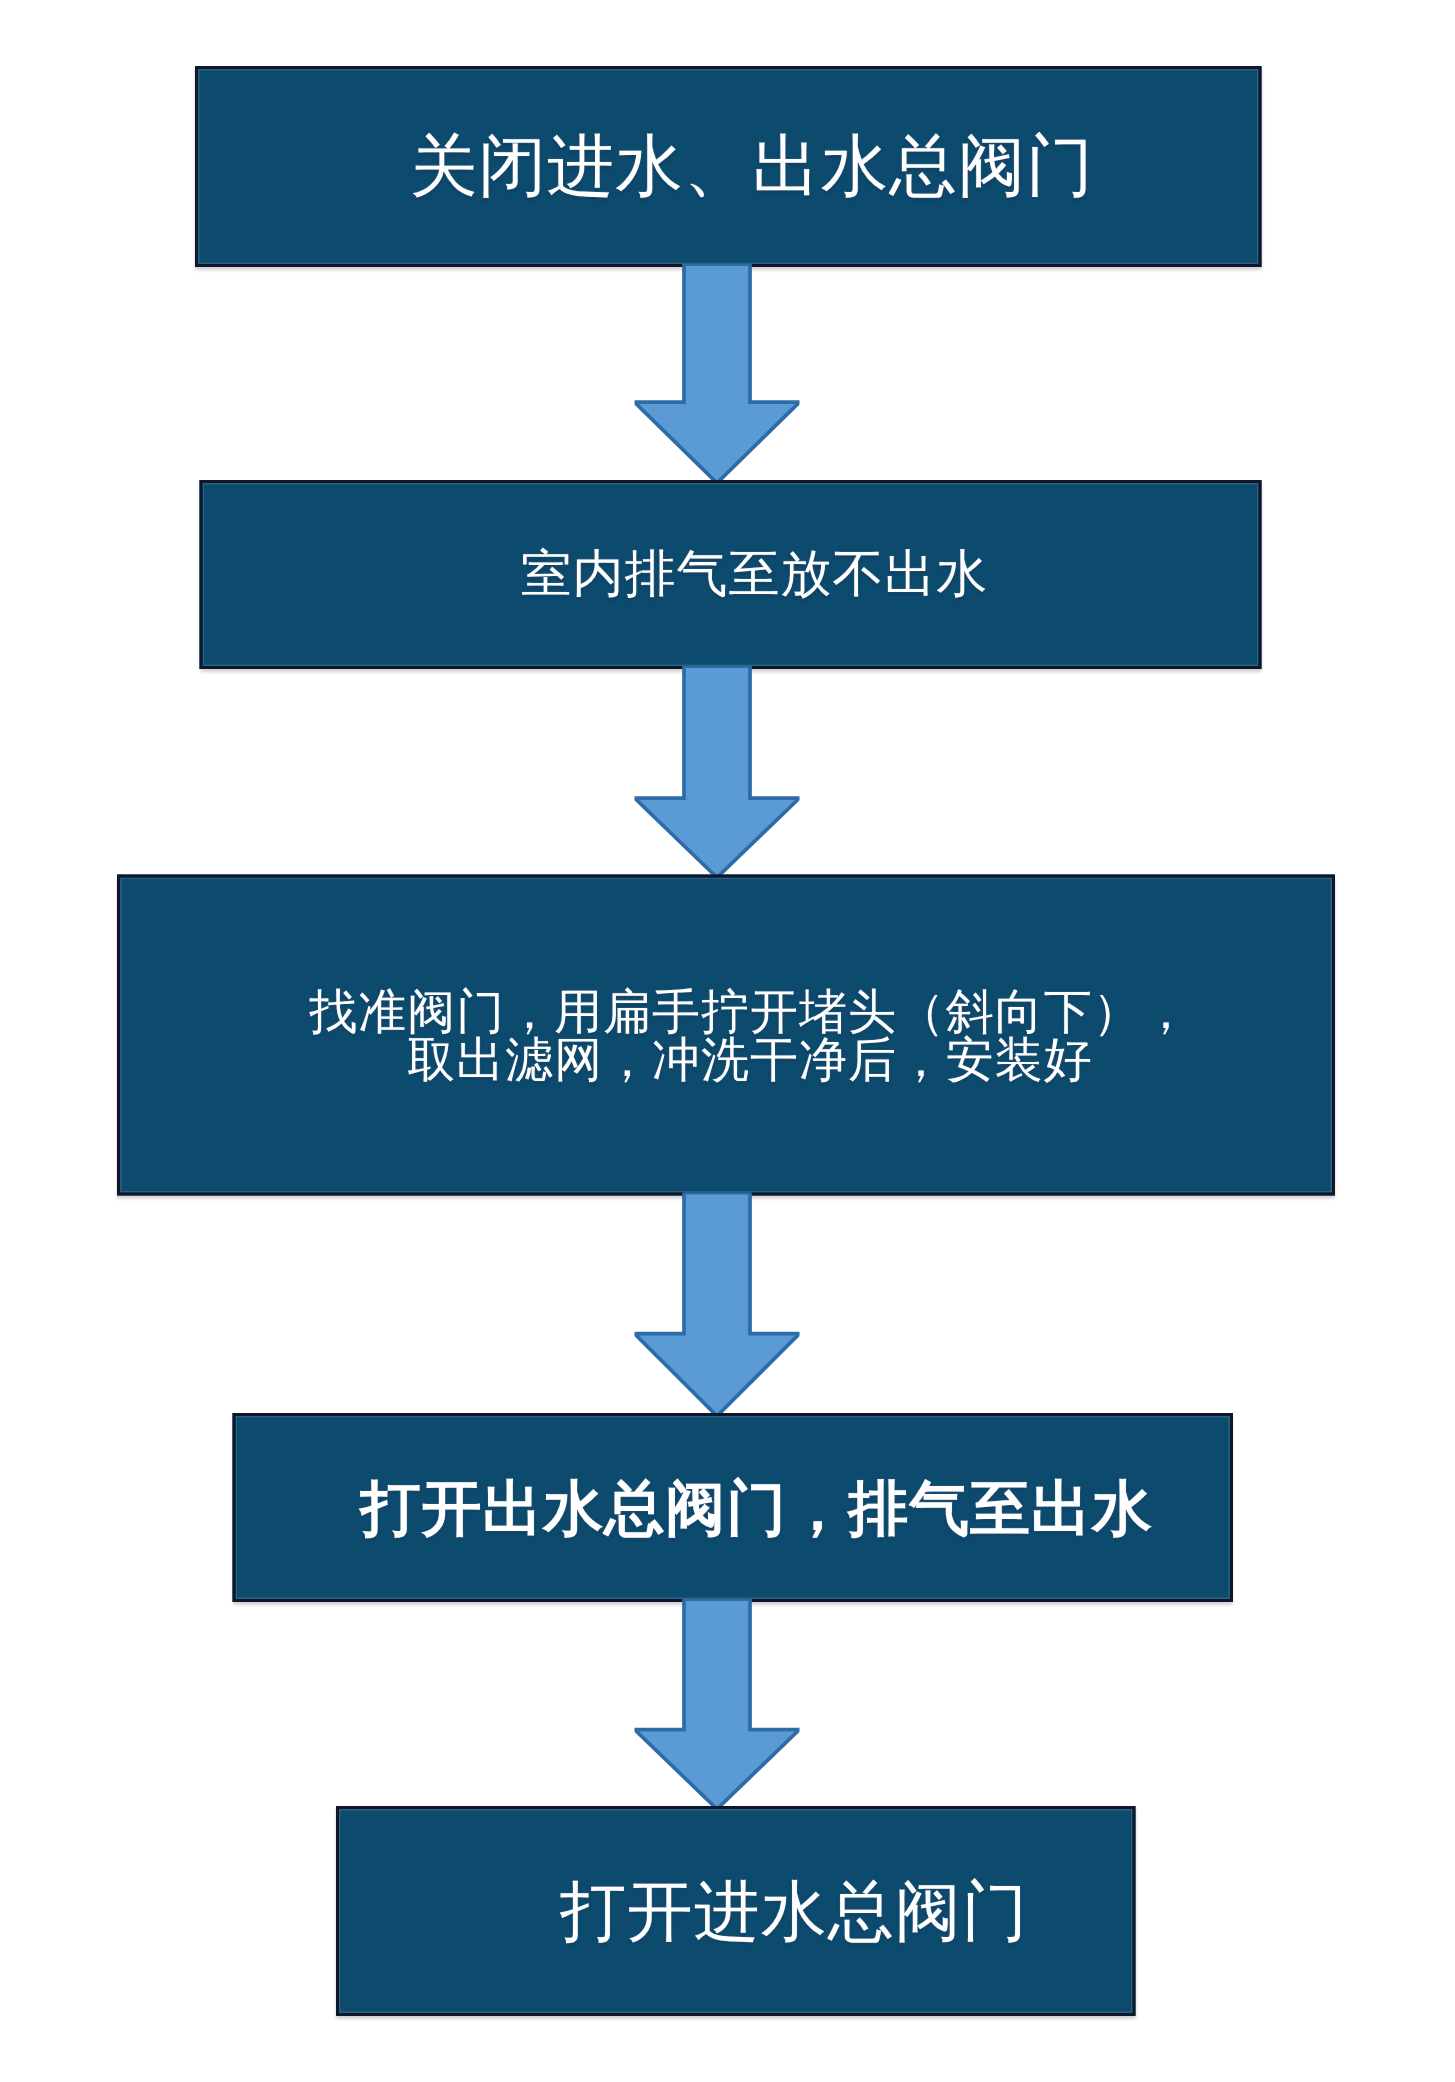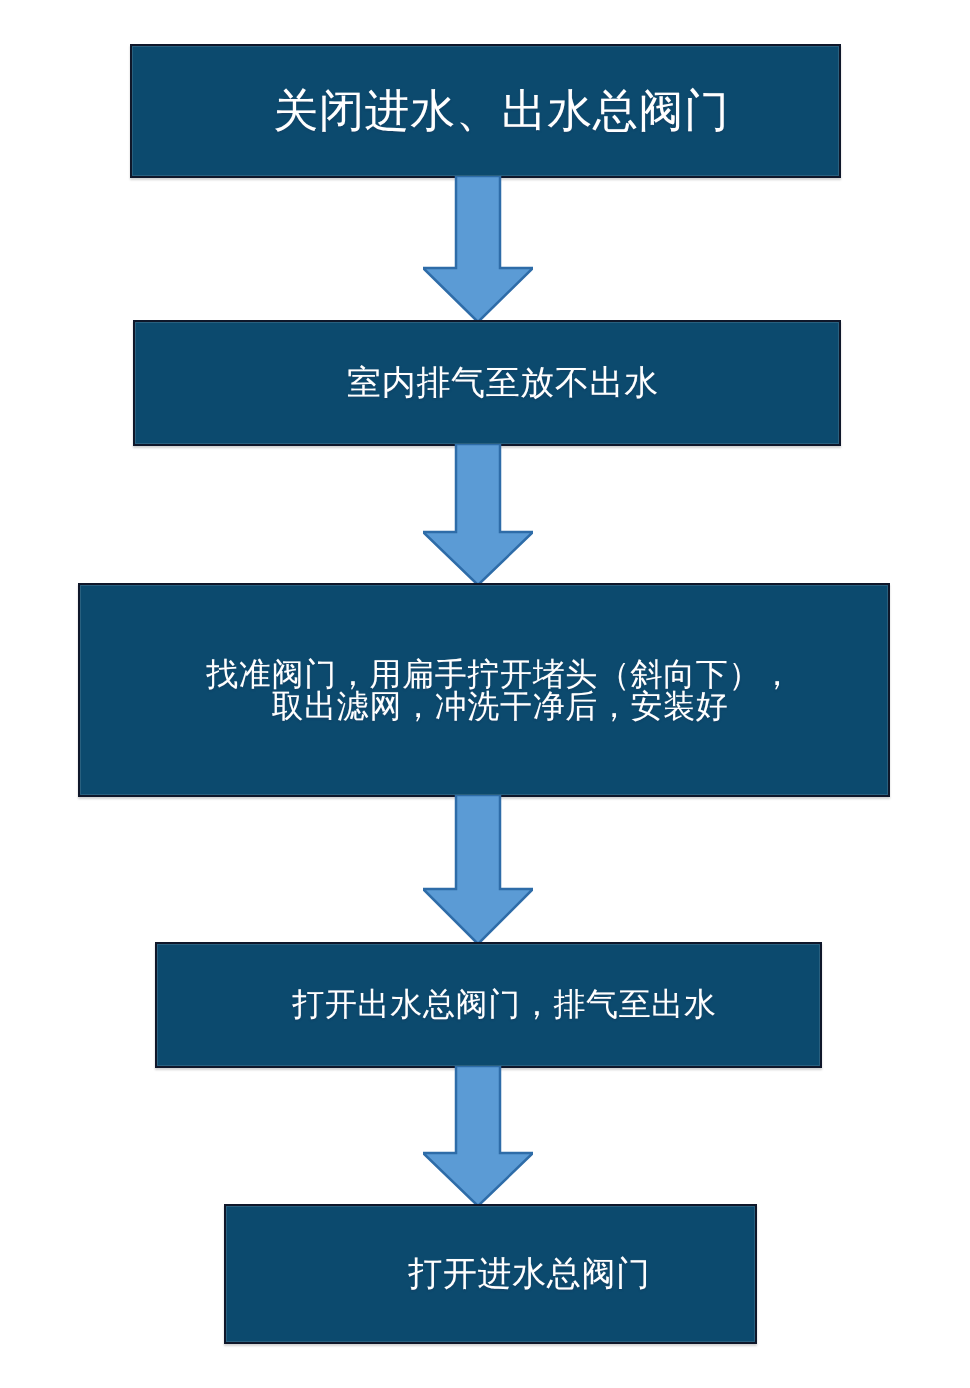--- a/index.html
+++ b/index.html
@@ -52,22 +52,22 @@
   .node-1 { left: 130px; top: 44px;   width: 711px; height: 134px; }
   .node-2 { left: 133px; top: 320px;  width: 708px; height: 126px; }
   .node-3 { left: 78px;  top: 583px;  width: 812px; height: 214px; }
   .node-4 { left: 155px; top: 942px;  width: 667px; height: 126px; }
   .node-5 { left: 224px; top: 1204px; width: 533px; height: 140px; }
 
   .node-1 .line { font-size: 45px; }
   .node-2 .line { font-size: 34px; }
   .node-3 .line { font-size: 32px; line-height: 1.0; }
   .node-3 .line + .line { }
-  .node-4 .line { font-size: 32px; }
-  .node-5 .line { font-size: 34px; margin-left: 46px; }
+  .node-4 .line { font-size: 40px; font-weight: bold; }
+  .node-5 .line { font-size: 44px; margin-left: 46px; }
 
   
   .arrow {
     position: absolute;
     width: 110px;
   }
   .arrow svg { display: block; width: 110px; height: 100%; }
   .arrow-1 { left: 423px; top: 176px;  height: 146px; }
   .arrow-2 { left: 423px; top: 444px;  height: 141px; }
   .arrow-3 { left: 423px; top: 795px;  height: 149px; }

